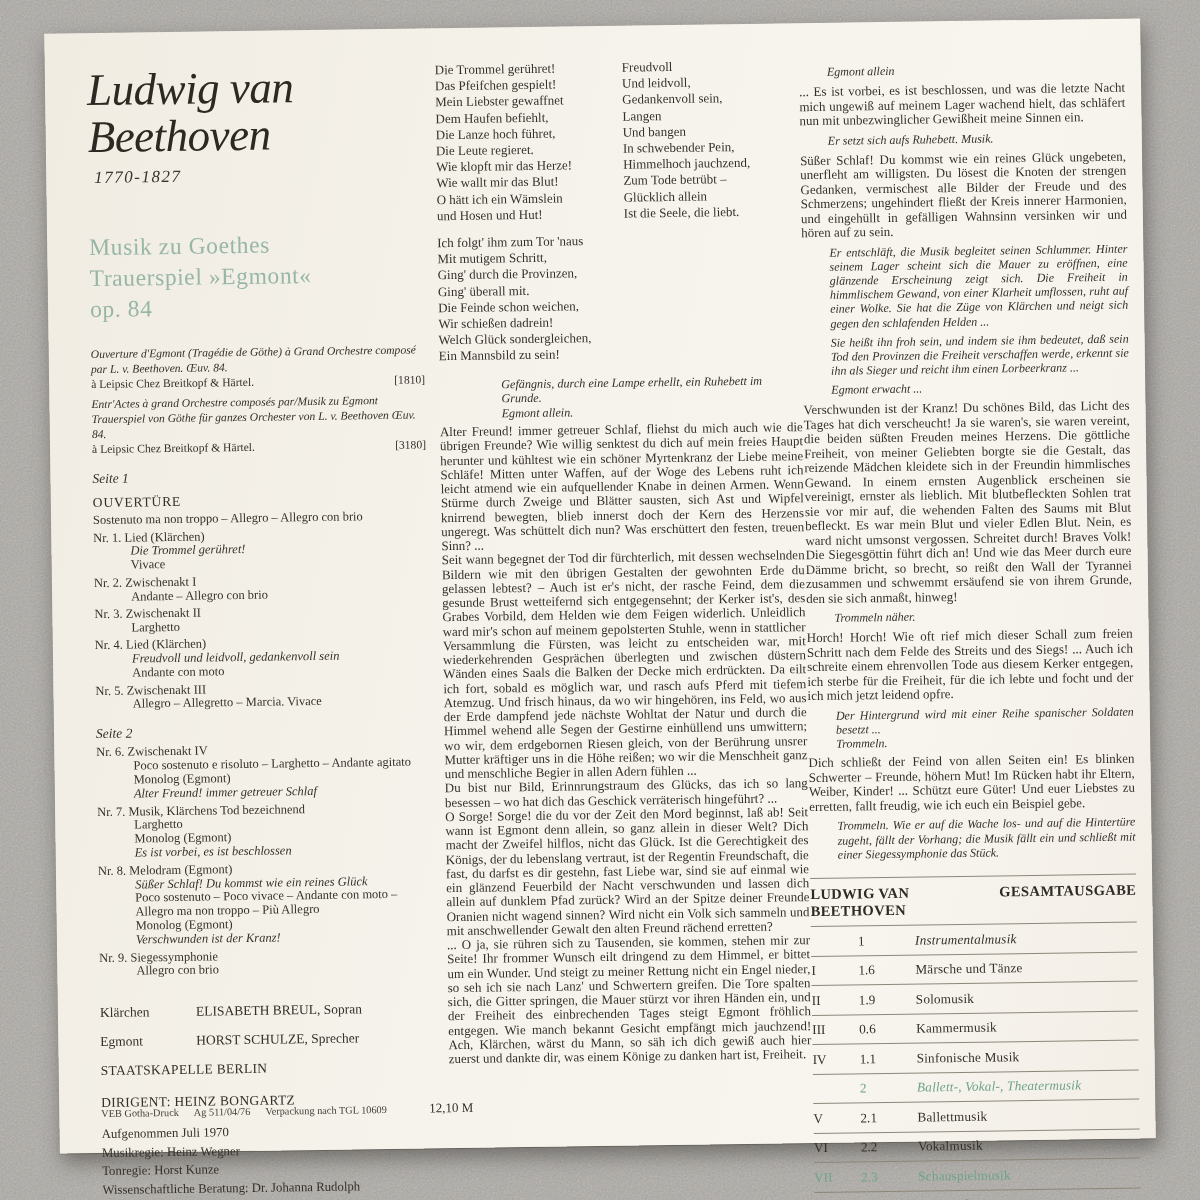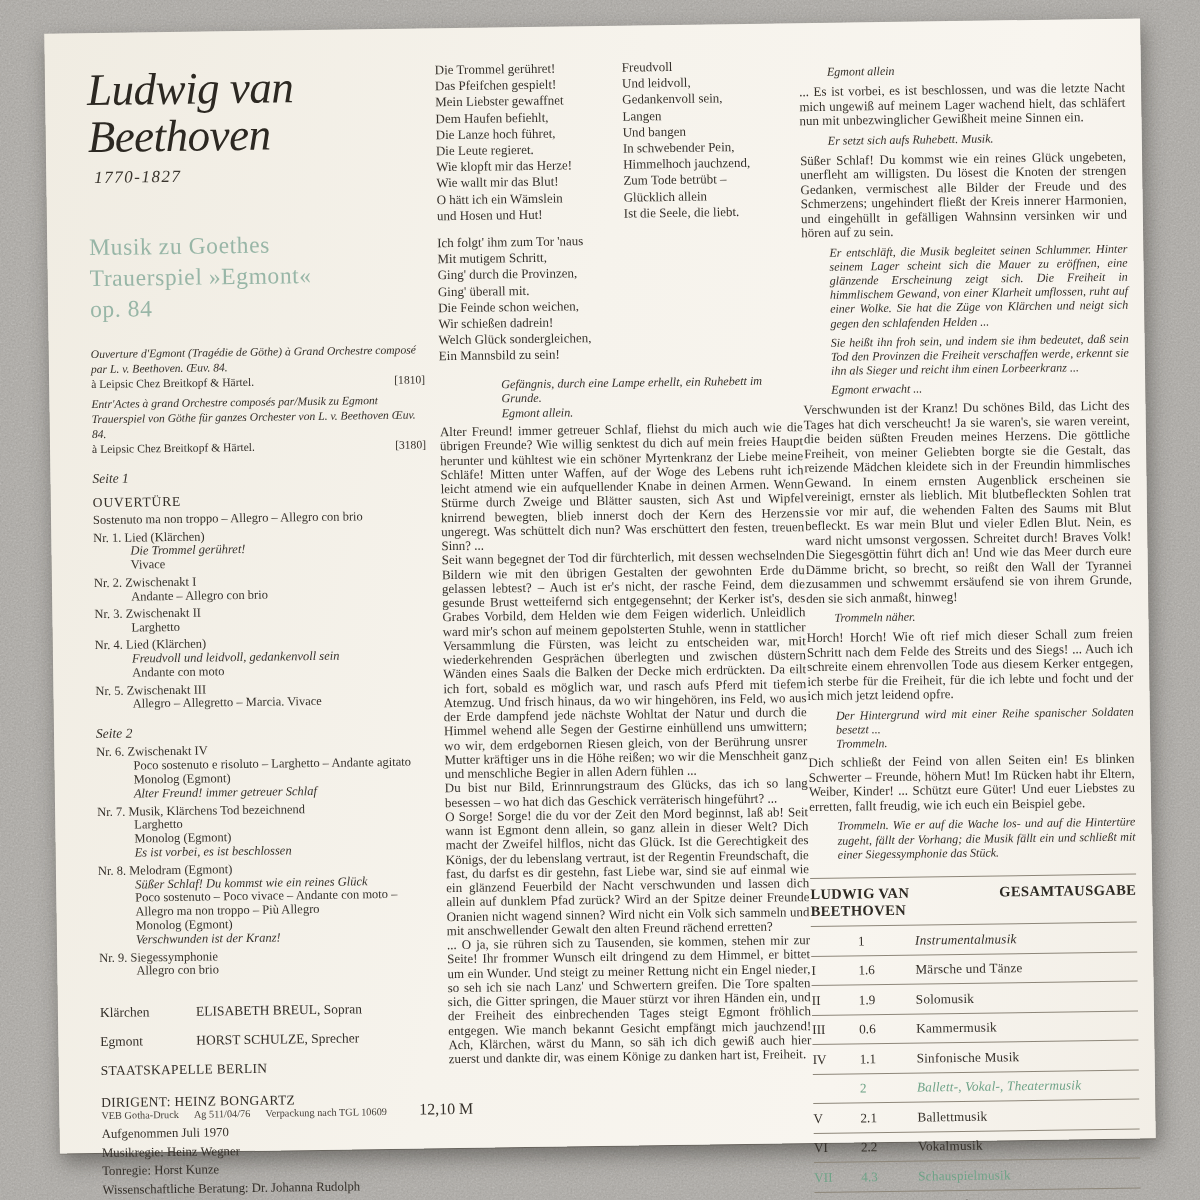--- a/index.html
+++ b/index.html
@@ -31,21 +31,21 @@
   .tr-line.head{padding-left:0;margin-top:3.5px;}
   .tr-line.it{font-style:italic;}
   .credits{margin-top:26px;font-size:13.5px;}
   .cred-row{display:flex;margin-bottom:13px;}
   .cred-role{width:96px;}
   .ensemble{margin-top:8px;font-size:13.5px;letter-spacing:.3px;}
   .dirigent{margin-top:16px;font-size:13.5px;letter-spacing:.3px;}
   .recblock{margin-top:14px;font-size:12.8px;line-height:18.5px;}
   .footer-row{position:absolute;left:42px;top:1072px;width:372px;display:flex;align-items:baseline;justify-content:space-between;}
   .footer-left{display:flex;gap:15px;font-size:10.3px;color:#45403a;}
-  .price{font-size:16px;}
+  .price{font-size:13px;}
 
   
   .poems{display:flex;}
   .poem-col1{width:187px;}
   .poem-col2{width:170px;}
   .poem-line{font-size:13px;line-height:16.2px;}
   .stanza2{margin-top:11px;}
   .mid-stage{margin:13px 0 4px 62px;font-style:italic;font-size:12.2px;line-height:14.5px;white-space:pre-line;}
   .prose p{margin:0;font-size:13px;line-height:14.25px;text-align:justify;}
   .prose{margin-top:2px;}
@@ -344,21 +344,21 @@
             </div>
 
             <div class="ga-row">
               <span class="rom">VI</span>
               <span class="num">2.2</span>
               <span class="lbl">Vokalmusik</span>
             </div>
 
             <div class="ga-row green">
               <span class="rom">VII</span>
-              <span class="num">4.3</span>
+              <span class="num">2.3</span>
               <span class="lbl">Schauspielmusik</span>
             </div>
 
             <div class="ga-row">
               <span class="rom">VIII</span>
               <span class="num">2.4</span>
               <span class="lbl">Singspiel, Oper</span>
             </div>
           </div>
       </div>

